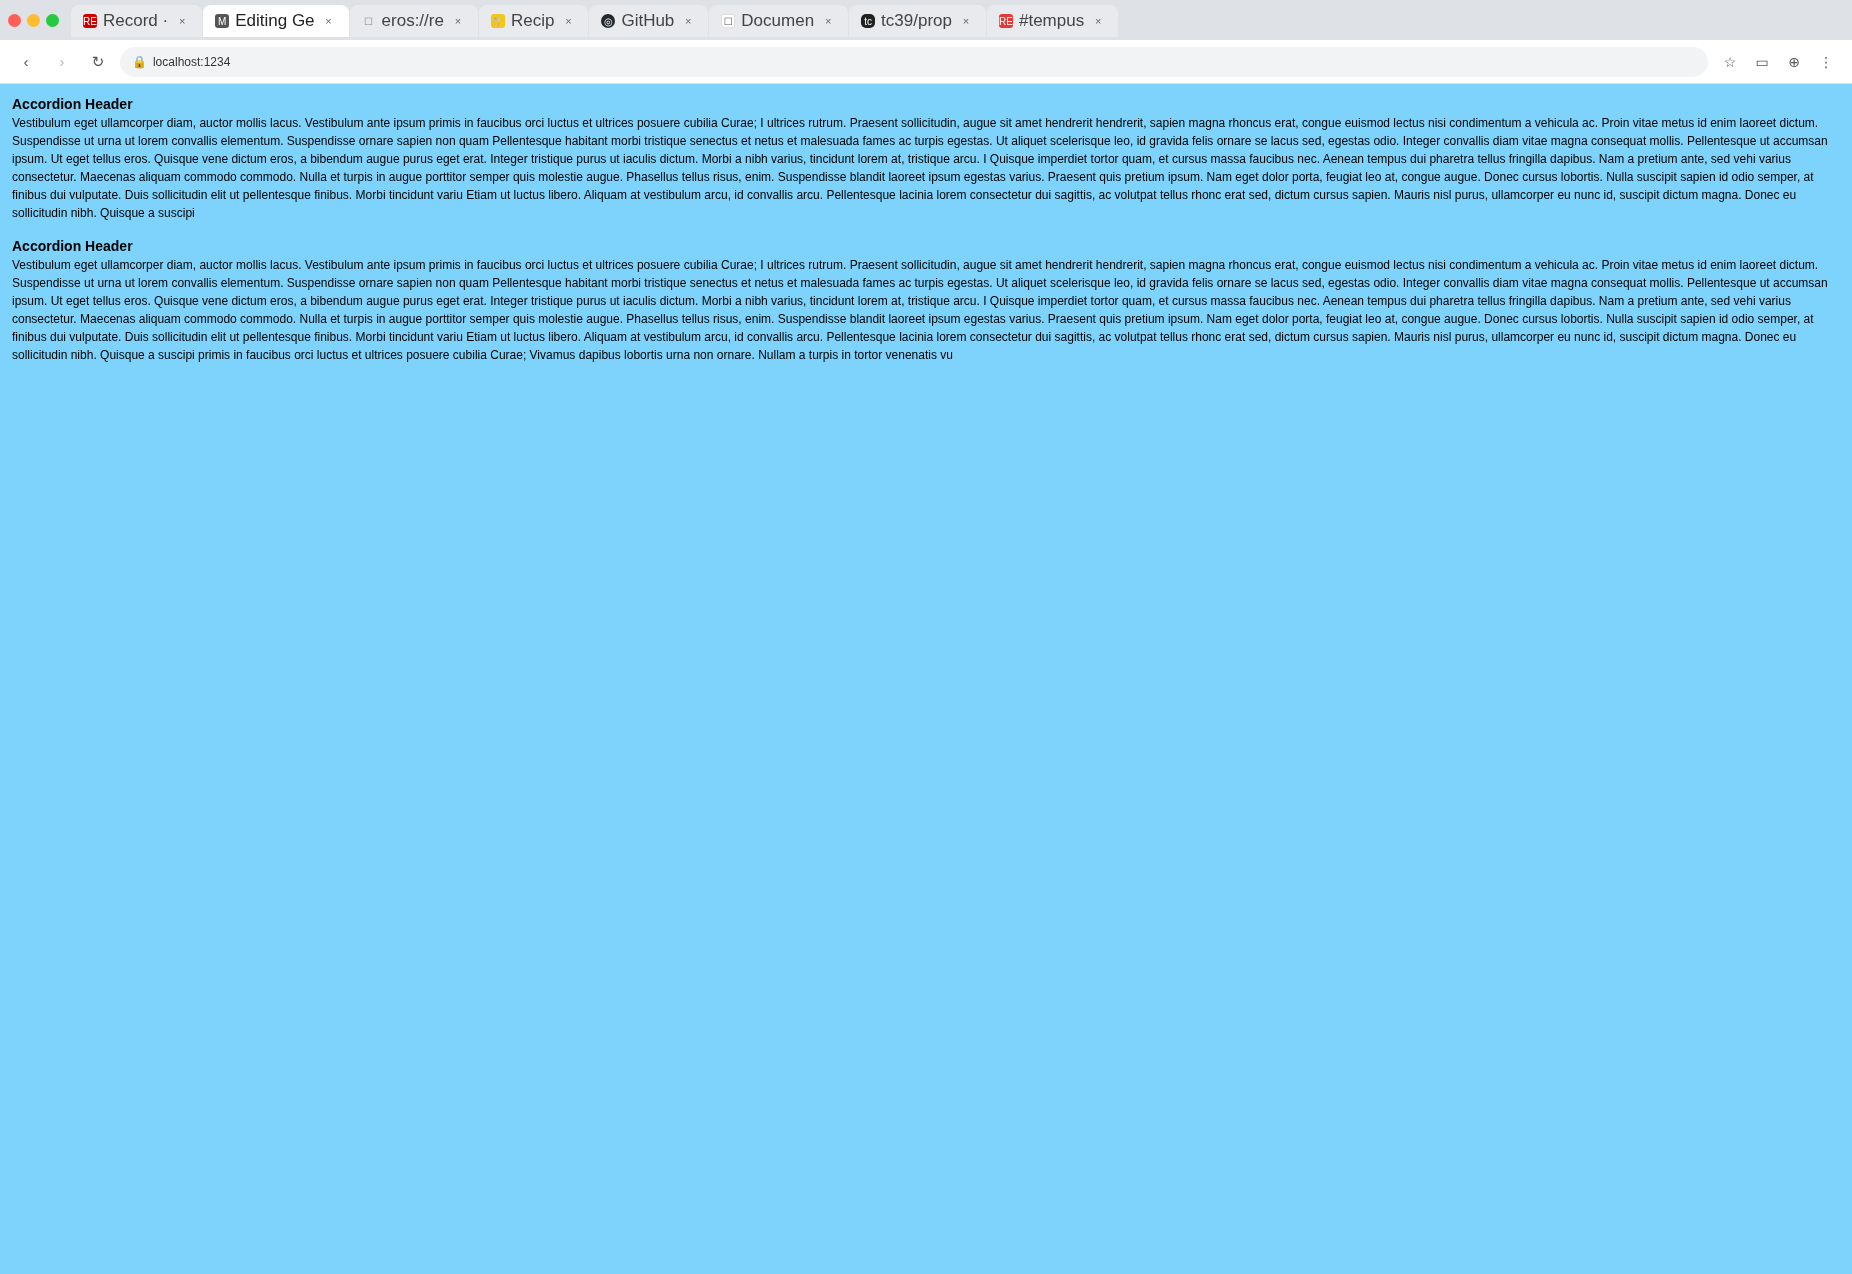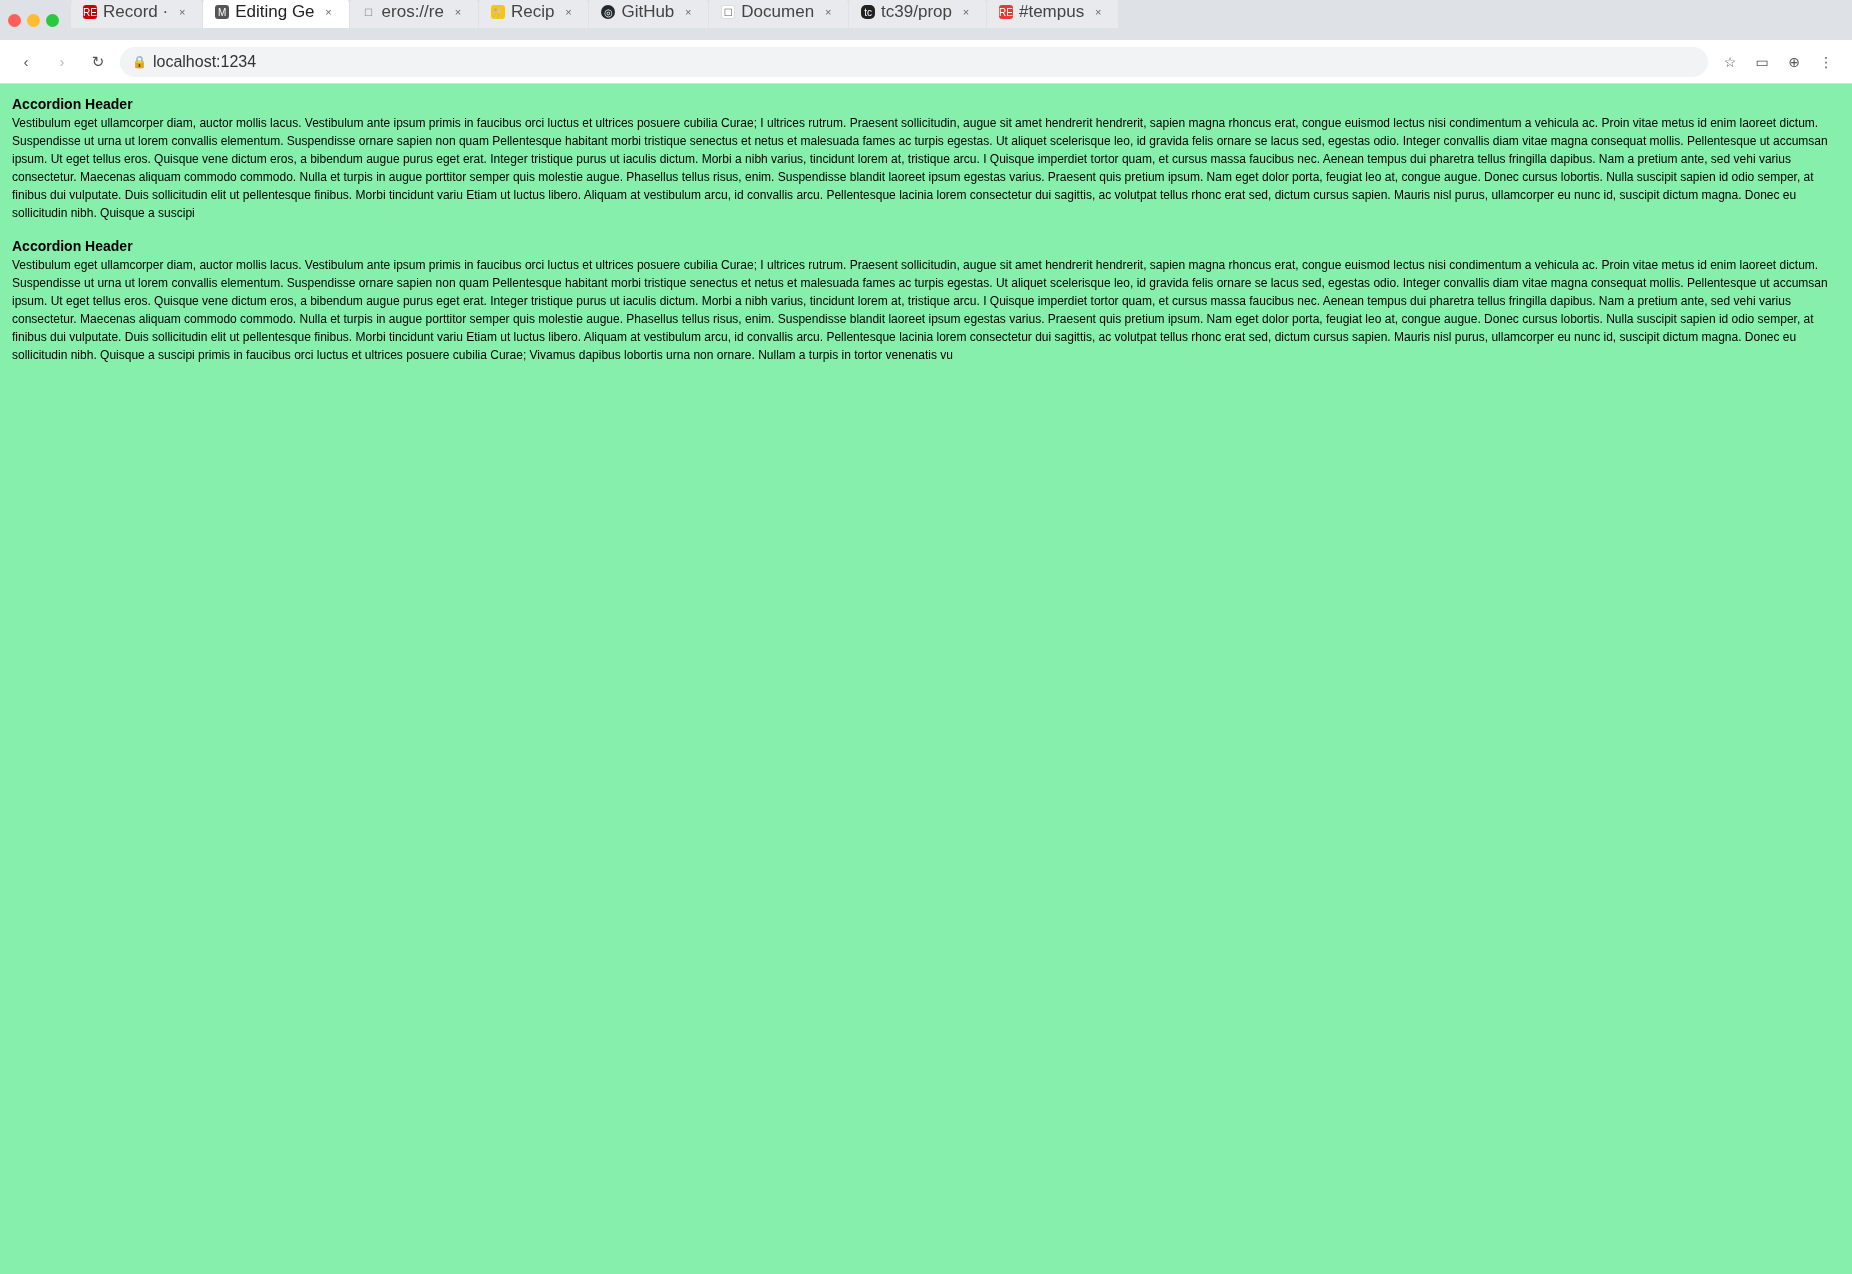--- a/index.html
+++ b/index.html
@@ -11,21 +11,21 @@
       background: #f1f3f4;
       user-select: none;
     }
 
     
     .tab-bar {
       display: flex;
       align-items: center;
       background: #dee1e6;
       height: 40px;
-      padding: 12px 8px;
+      padding: 3px 8px;
       gap: 0;
     }
 
     .window-controls {
       display: flex;
       gap: 6px;
       margin-right: 12px;
       align-items: center;
     }
 
@@ -140,21 +140,21 @@
       color: #333;
     }
 
     .url-lock {
       color: #555;
       font-size: 12px;
     }
 
     .url-text {
       color: #333;
-      font-size: 16px;
+      font-size: 12px;
     }
 
     .toolbar-actions {
       display: flex;
       align-items: center;
       gap: 4px;
     }
 
     .toolbar-btn {
       width: 28px;
@@ -166,21 +166,21 @@
       cursor: pointer;
       color: #555;
       font-size: 14px;
     }
 
     
     .page-content {
       width: 1852px;
       height: calc(1274px - 84px);
       overflow: hidden;
-      background: #86efac;
+      background: #7dd3fc;
       padding: 12px 12px 12px 12px;
     }
 
     .accordion-header {
       font-size: 14px;
       font-weight: bold;
       color: #000;
       margin-bottom: 2px;
     }
 

